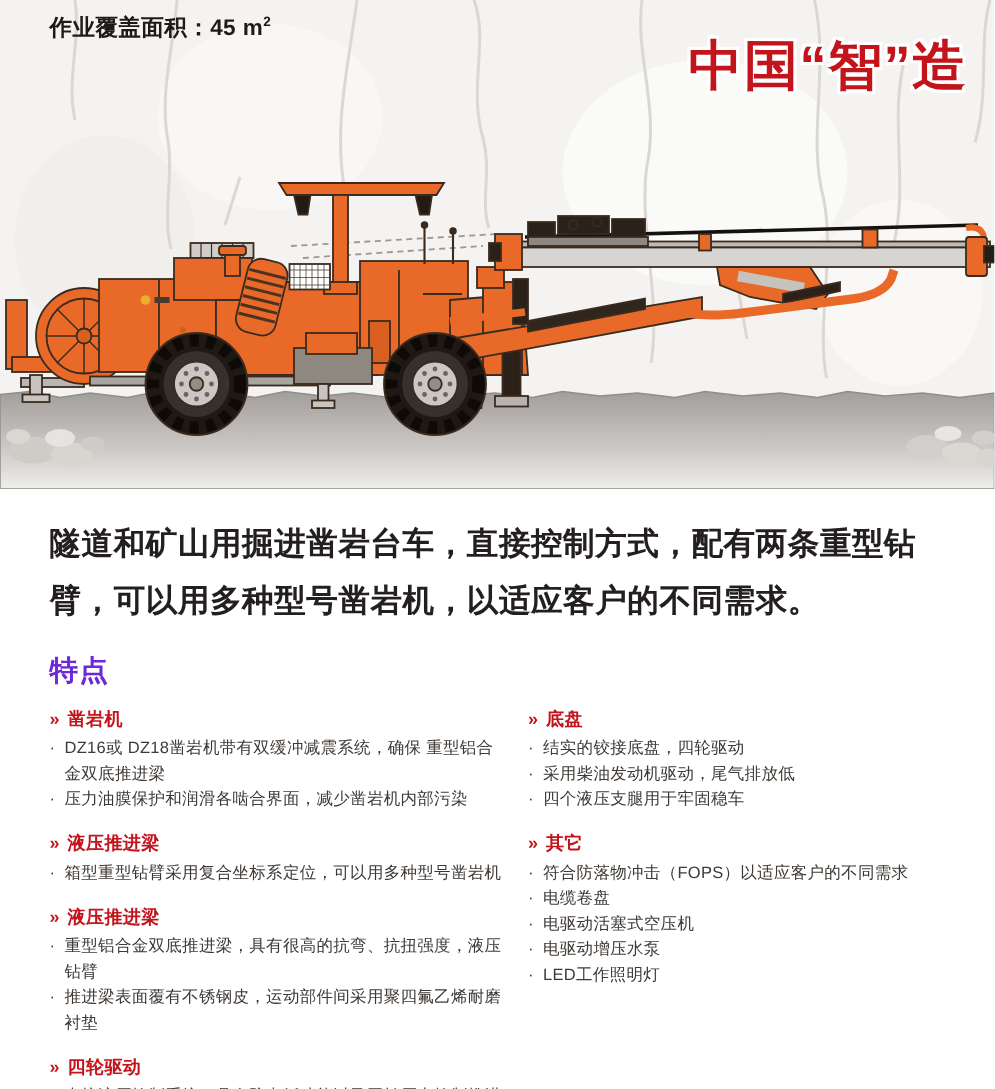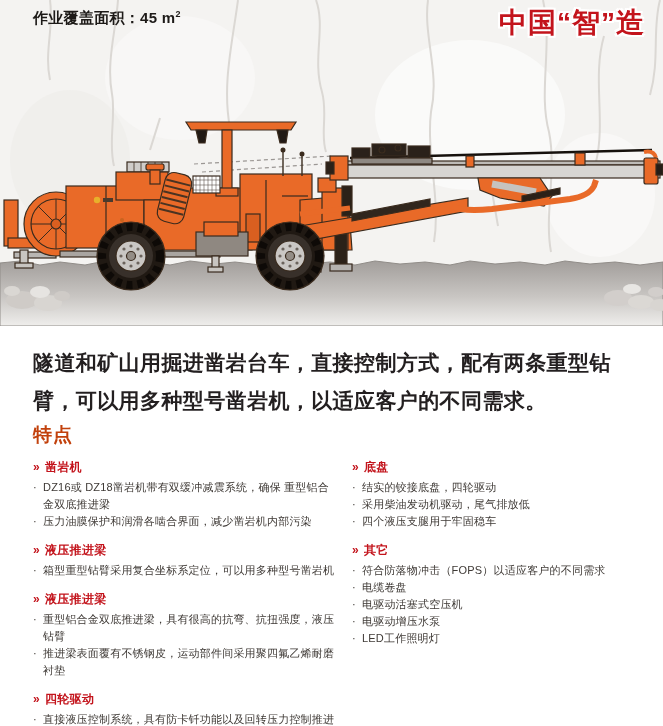--- a/index.html
+++ b/index.html
@@ -12,38 +12,38 @@
 
   
   .hero{position:relative;width:663px;height:326px;}
   .hero svg{position:absolute;left:0;top:0;}
   .coverage{
     position:absolute;left:33px;top:9px;
     font-size:15px;font-weight:600;color:#1d1a18;letter-spacing:.3px;
   }
   .coverage sup{font-size:9px;}
   .slogan{
-    position:absolute;right:18px;top:4px;
-    font-size:28px;font-weight:800;color:#c3141c;letter-spacing:1px;
+    position:absolute;right:18px;top:20px;
+    font-size:36px;font-weight:800;color:#c3141c;letter-spacing:1px;
     text-shadow:2px 2px 0 #fff,-2px -2px 0 #fff,2px -2px 0 #fff,-2px 2px 0 #fff,0 2px 0 #fff,0 -2px 0 #fff;
     white-space:nowrap;
     margin-left:21px;
   }
 
   
   .intro{
     margin:18px 30px 0 33px;
     font-size:21px;line-height:1.8;font-weight:700;color:#231f20;
     letter-spacing:.4px;
   }
 
   
   .features{padding:0 18px 0 33px;}
   .features-title{
-    margin-top:2px;font-size:19px;font-weight:800;color:#c2410c;letter-spacing:1px;
+    margin-top:14px;font-size:19px;font-weight:800;color:#6d28d9;letter-spacing:1px;
   }
   .cols{display:grid;grid-template-columns:305px 1fr;column-gap:14px;margin-top:11px;}
   .sec{margin-bottom:12px;}
   .sec-title{
     font-size:12px;font-weight:700;color:#c3141c;margin-bottom:3px;letter-spacing:.3px;
     display:flex;align-items:baseline;
   }
   .sec-title .mk{margin-right:5px;font-weight:700;}
   .bullet{
     display:flex;align-items:flex-start;

